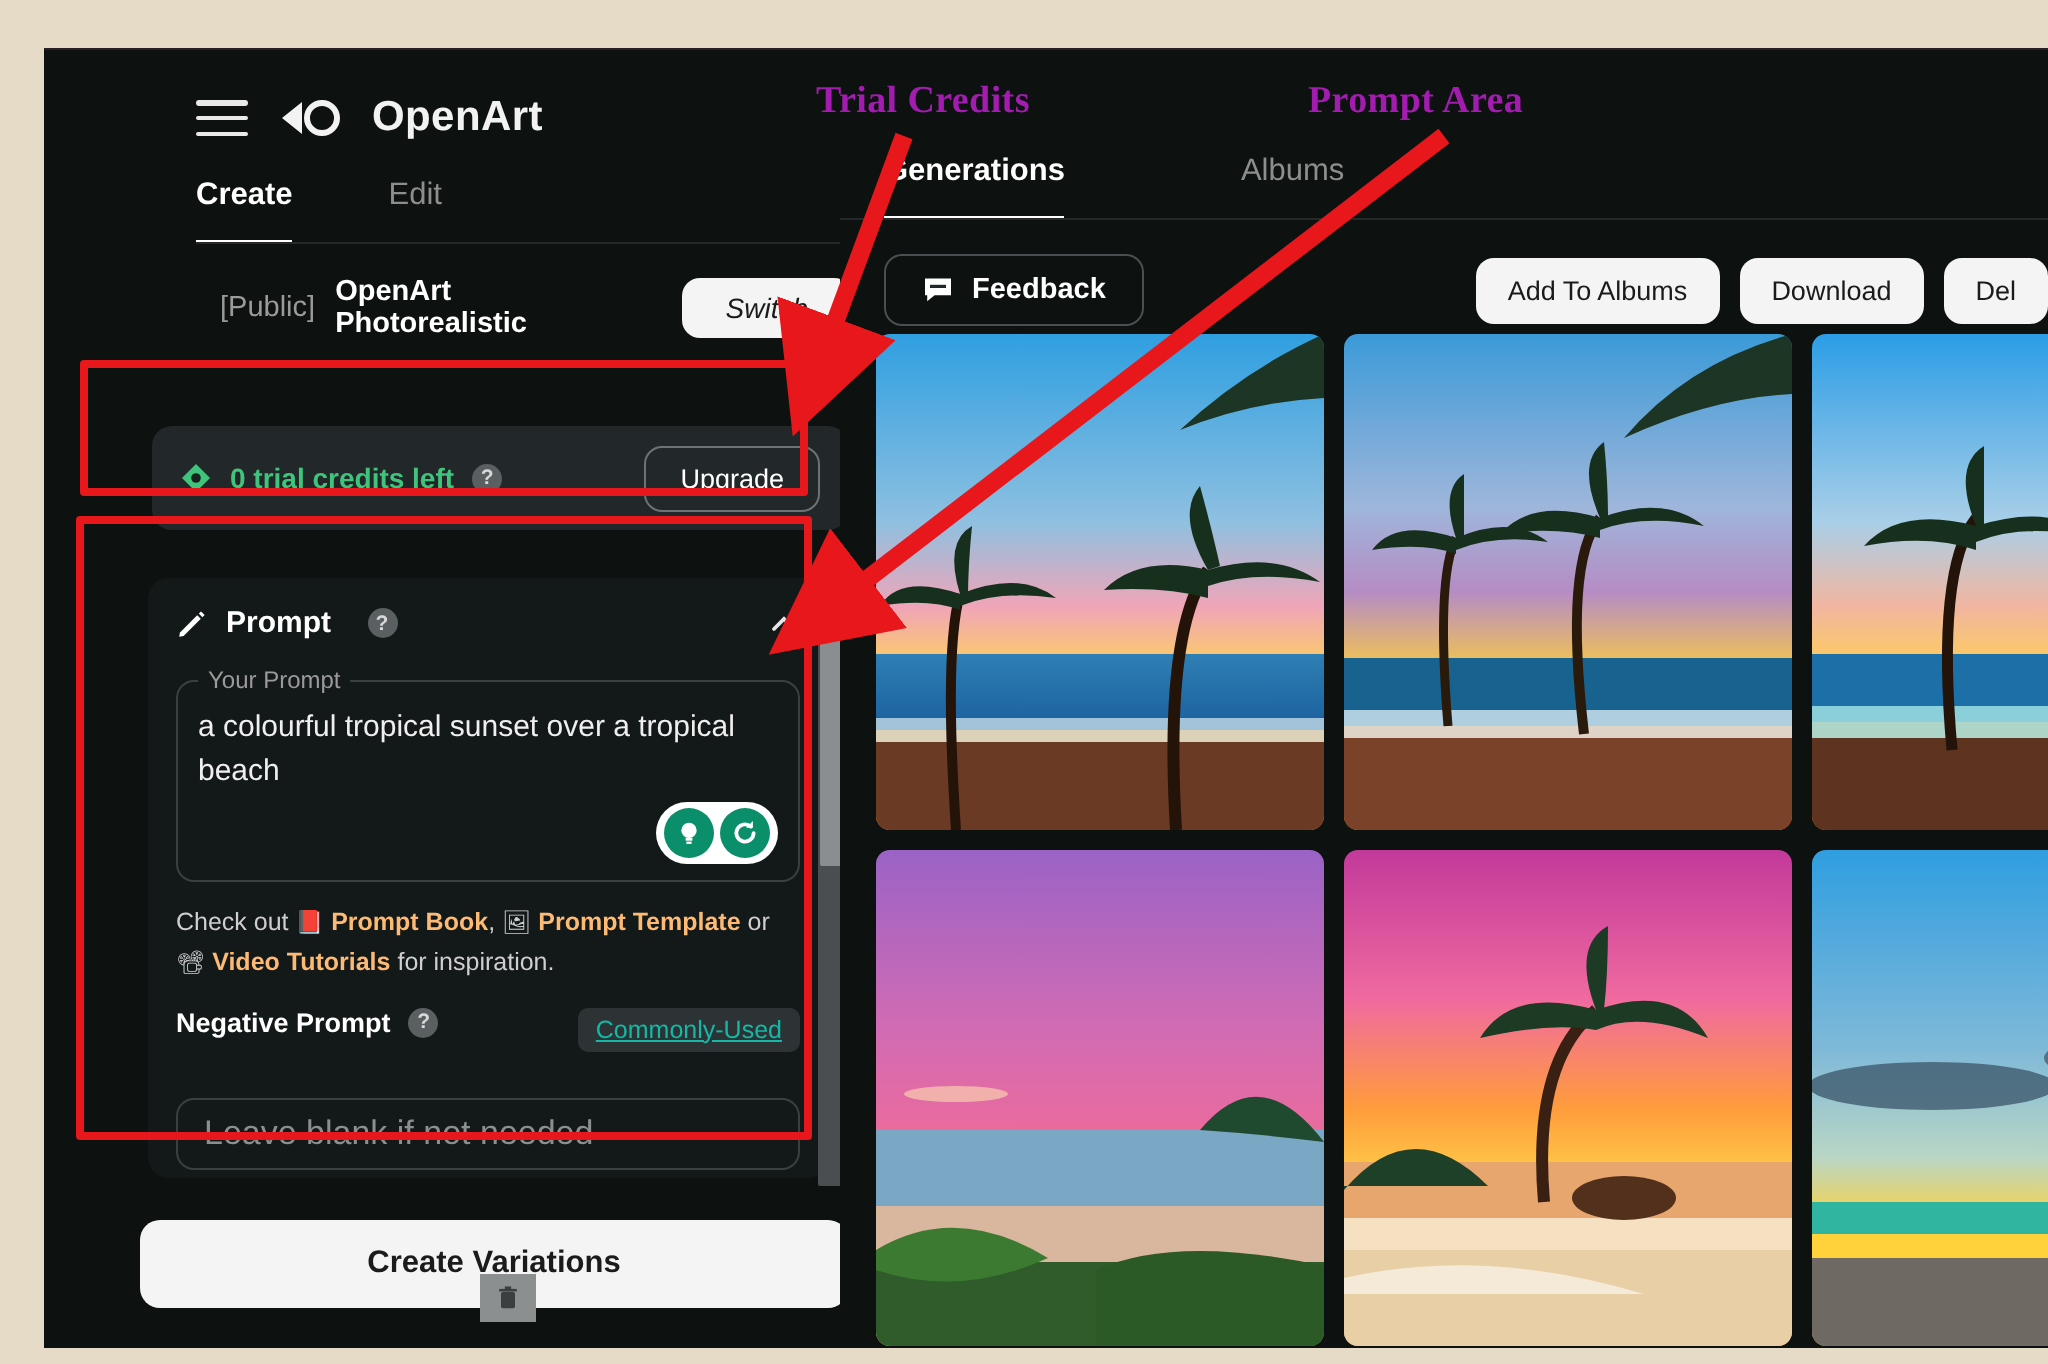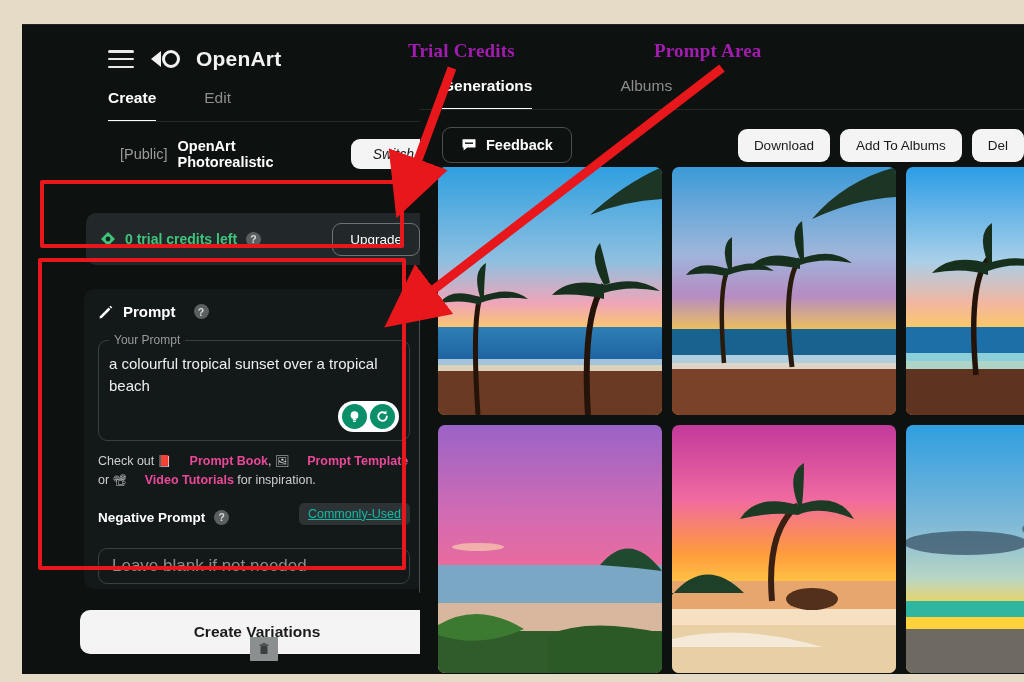--- a/index.html
+++ b/index.html
@@ -17,21 +17,21 @@
     position: absolute;
     left: 22px; top: 24px;
     width: 1002px; height: 650px;
     background: #0d1110;
     overflow: hidden;
     border-top: 1px solid #2a1f28;
   }
 
   
   .left-panel {
-    position: absolute; left: 16px; top: 0;
+    position: absolute; left: 6px; top: 0;
     width: 398px; height: 650px;
     background: #0d1110;
     padding-left: 48px;
   }
 
   .brand-row {
     display: flex; align-items: center; gap: 14px;
     padding: 22px 0 0 22px;
   }
   .hamburger { width: 26px; height: 18px; display:flex; flex-direction:column; justify-content:space-between; cursor:pointer; }
@@ -99,24 +99,24 @@
   .prompt-text { color:#efefef; font-size:15px; line-height:1.46; }
   .prompt-icons {
     position:absolute; right:10px; bottom:8px;
     background:#ffffff; border-radius:18px; padding:3px 4px; display:flex; gap:3px;
   }
   .circ-icon { width:25px; height:25px; border-radius:50%; background:#0b8f6b; display:flex; align-items:center; justify-content:center; cursor:pointer; }
 
   .checkout {
     margin-top:11px; color:#cfcfcf; font-size:12.5px; line-height:1.55;
   }
-  .checkout a { color:#ec4899; font-weight:700; text-decoration:none; cursor:pointer;margin-left:14px; }
+  .checkout a { color:#fdba74; font-weight:700; text-decoration:none; cursor:pointer; }
   .emoji { font-size:11.5px; }
 
-  .neg-row { display:flex; align-items:flex-end; margin-top:12px; }
+  .neg-row { display:flex; align-items:flex-start; margin-top:12px; }
   .neg-label { color:#ffffff; font-size:13.5px; font-weight:700; }
   .commonly-btn {
     margin-left:auto; background:#2d3335; color:#14b8a6; font-size:12.5px;
     padding:4px 9px; border-radius:5px; border:none; text-decoration:underline; cursor:pointer;
     font-family:"Liberation Sans", sans-serif;
   }
   .neg-input {
     margin-top:23px; width:100%; height:36px; background:transparent;
     border:1px solid #3a3f41; border-radius:9px;
     color:#8b8f90; font-size:17px; padding:0 13px;
@@ -317,22 +317,22 @@
 
       <div class="toolbar">
         <button class="feedback-btn">
           <svg width="16" height="16" viewBox="0 0 16 16">
             <path d="M1.5 2.2 h13 v8.4 h-8.2 L2.6 13.6 v-3 h-1.1 Z" fill="#ffffff"></path>
             <rect x="4" y="5.4" width="8" height="1.6" fill="#22282a"></rect>
           </svg>
           <span>Feedback</span>
         </button>
         <div class="tool-right">
+          <button class="pill">Add To Albums</button>
           <button class="pill">Download</button>
-          <button class="pill">Add To Albums</button>
           <button class="pill">Del</button>
         </div>
       </div>
 
       <div class="grid">
 
         <div class="col">
           <div class="thumb-img">
             <svg viewBox="0 0 224 248" preserveAspectRatio="none">
               <defs>

